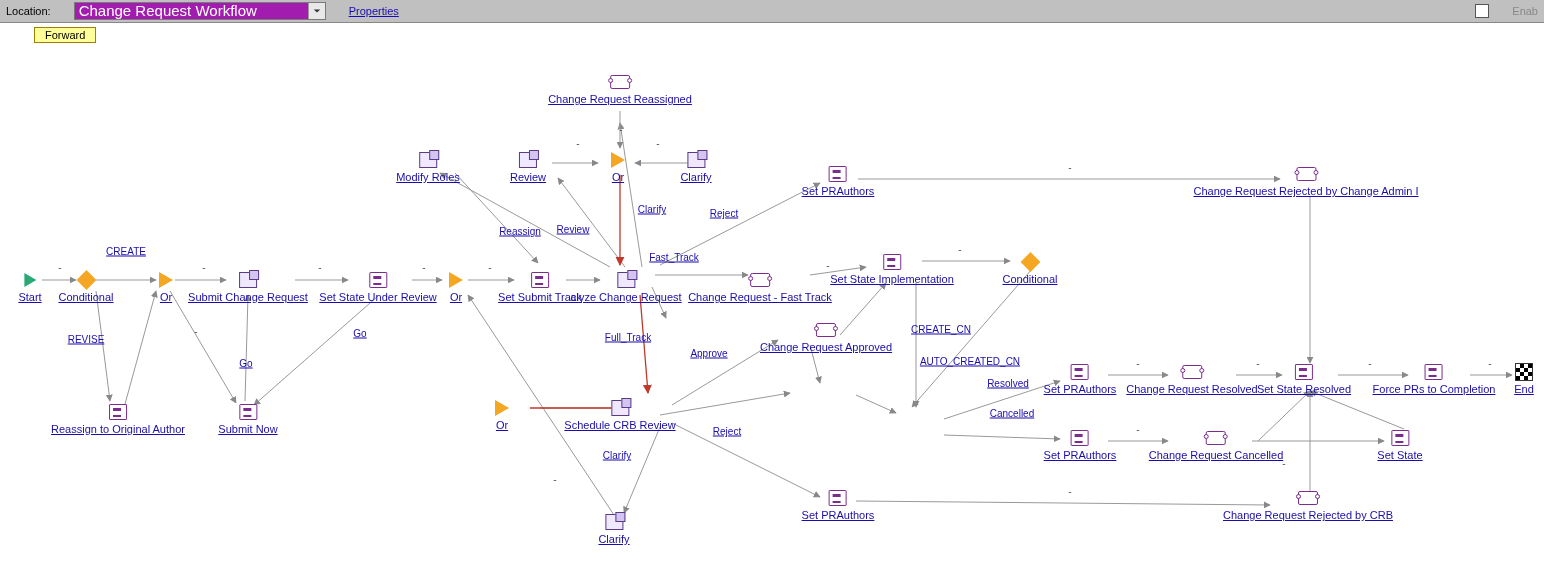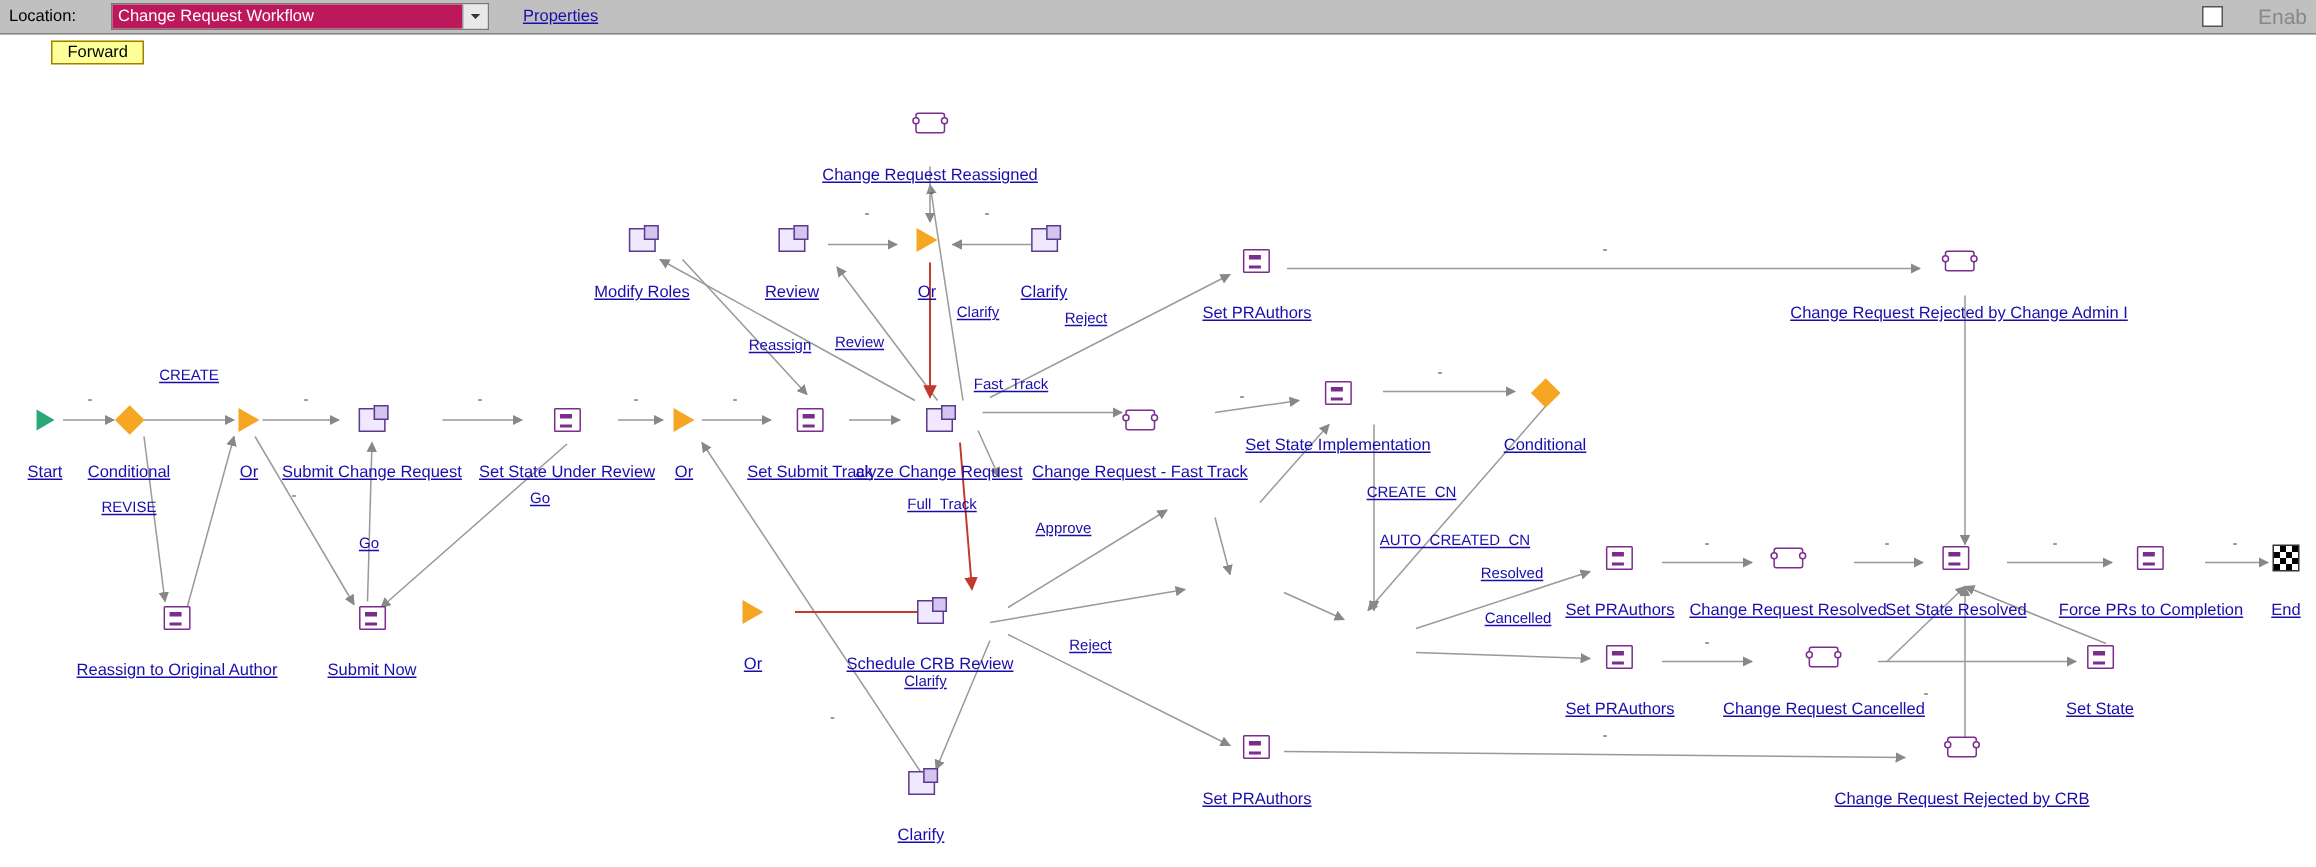--- a/index.html
+++ b/index.html
@@ -1,29 +1,29 @@
 <!DOCTYPE html>
 <html><head>
 <meta charset="utf-8">
 <style>
   html,body{margin:0;padding:0;font-family:Tahoma,Arial,sans-serif;font-size:11px;color:#000;background:#fff;}
   .toolbar{background:#c0c0c0;border-bottom:1px solid #888;height:22px;display:flex;align-items:center;padding:0 6px;gap:23px;}
   .toolbar label{font-size:11px;}
   .dropdown{display:flex;align-items:center;border:1px solid #7a7a7a;background:#fff;height:16px;width:250px;}
-  .dropdown-text{background:#be185d;color:#fff;flex:1;padding:0 4px;font-size:11px;line-height:16px;overflow:hidden;white-space:nowrap;}
+  .dropdown-text{background:#a21caf;color:#fff;flex:1;padding:0 4px;font-size:15px;line-height:16px;overflow:hidden;white-space:nowrap;}
   .dropdown-arrow{width:16px;height:16px;background:#e8e8e8;display:flex;align-items:center;justify-content:center;border-left:1px solid #999;}
   .dropdown-arrow svg{width:8px;height:8px;}
   .link{color:#1a0dab;text-decoration:underline;cursor:pointer;}
   .toolbar .spacer{flex:1;}
   .checkbox{width:12px;height:12px;border:1px solid #555;background:#fff;}
-  .checkbox-label{color:#888;font-size:14px;}
+  .checkbox-label{color:#888;font-size:11px;}
   .secondrow{padding:4px 0 0 34px;}
   .nav-btn{background:#ffff99;border:1px solid #a08000;padding:1px 10px;font-size:11px;}
   .canvas{position:relative;width:1544px;height:556px;}
-  .node{position:absolute;display:flex;flex-direction:column;align-items:center;gap:20px;transform:translate(-50%,0);text-align:right;white-space:nowrap;}
+  .node{position:absolute;display:flex;flex-direction:column;align-items:center;gap:2px;transform:translate(-50%,0);text-align:right;white-space:nowrap;}
   .node .icon{width:20px;height:18px;display:flex;align-items:center;justify-content:center;}
   .node .lbl{color:#1a0dab;text-decoration:underline;font-size:11px;cursor:pointer;}
   .edge-label{position:absolute;font-size:10px;color:#1a0dab;text-decoration:underline;transform:translate(-50%,-50%);white-space:nowrap;}
   .edge-label.plain{text-decoration:none;color:#555;}
   svg.arrows{position:absolute;left:0;top:0;width:1544px;height:556px;pointer-events:none;}
   
   .ic-flag{width:0;height:0;border-top:7px solid transparent;border-bottom:7px solid transparent;border-left:12px solid #2aa876;}
   .ic-diamond{width:14px;height:14px;background:#f5a623;transform:rotate(45deg);}
   .ic-or{width:0;height:0;border-top:8px solid transparent;border-bottom:8px solid transparent;border-left:14px solid #f5a623;}
   .ic-task{width:16px;height:14px;border:1px solid #5a3b8a;background:#f0e8ff;position:relative;}
@@ -271,20 +271,26 @@
         <div class="ic-task"></div>
       </div>
       <span class="lbl">Schedule CRB Review</span>
     </div>
 <div class="node" style="left:614px;top:470px">
       <div class="icon">
         <div class="ic-task"></div>
       </div>
       <span class="lbl">Clarify</span>
     </div>
+<div class="node" style="left:826px;top:278px">
+      <div class="icon">
+        <div class="ic-notif"></div>
+      </div>
+      <span class="lbl">Change Request Approved</span>
+    </div>
 <div class="node" style="left:838px;top:446px">
       <div class="icon">
         <div class="ic-robot"></div>
       </div>
       <span class="lbl">Set PRAuthors</span>
     </div>
 <div class="node" style="left:1308px;top:446px">
       <div class="icon">
         <div class="ic-notif"></div>
       </div>

